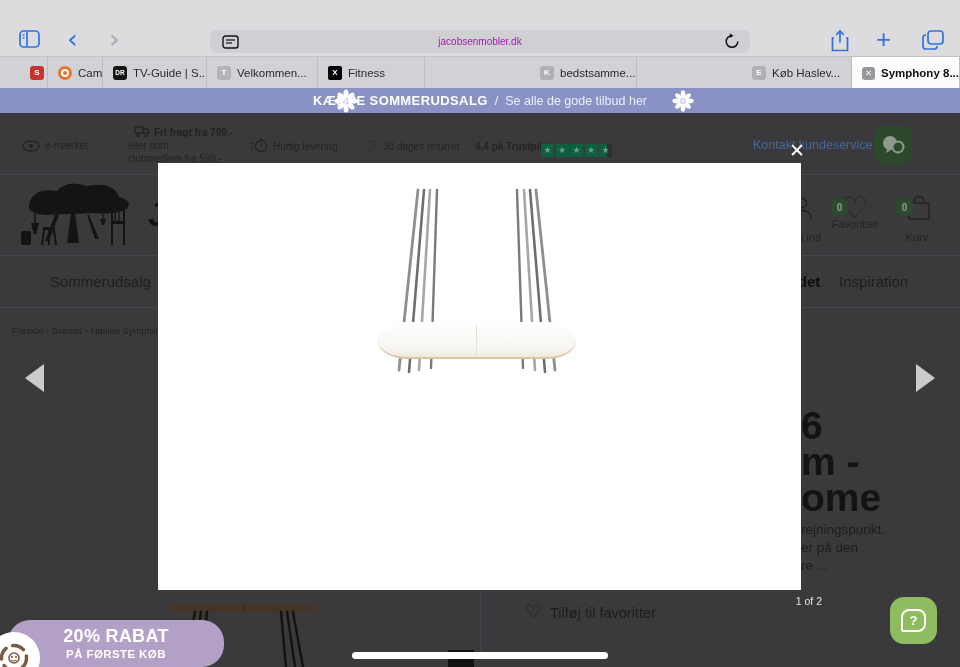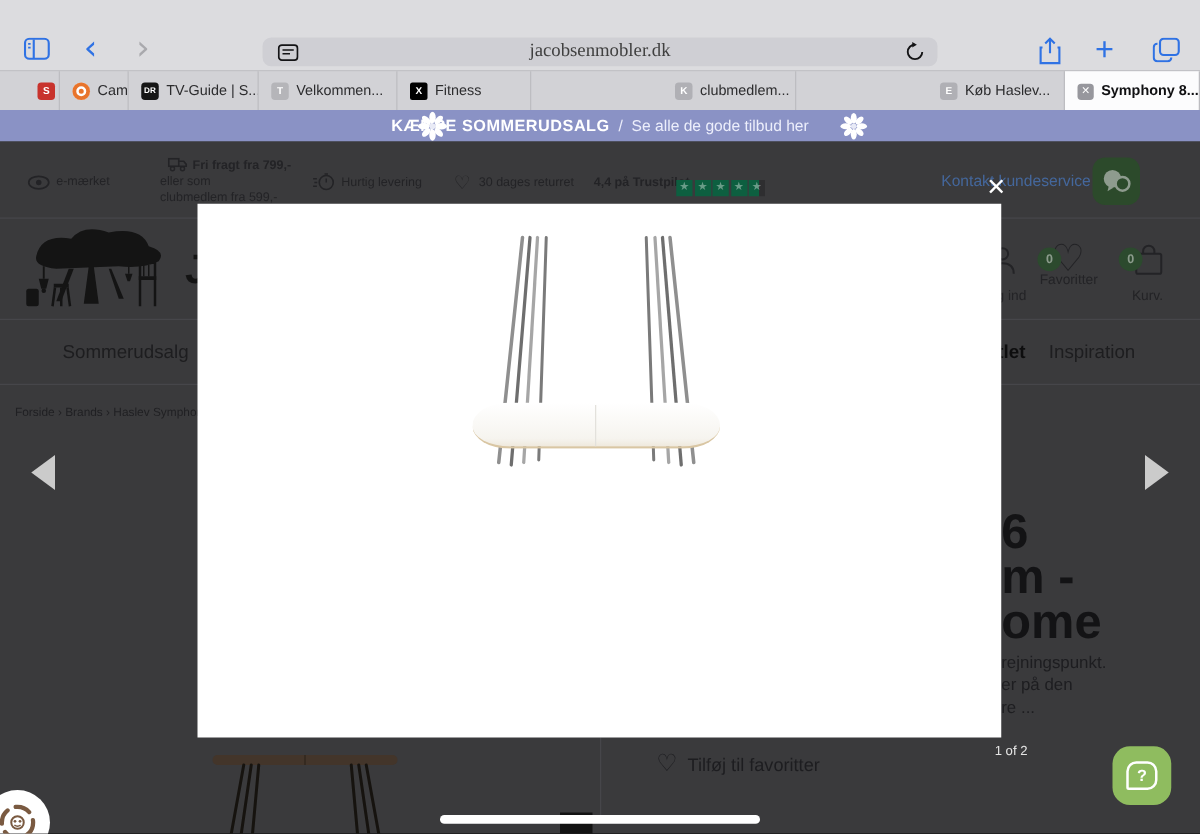--- a/index.html
+++ b/index.html
@@ -9,21 +9,21 @@
   .abs{position:absolute;}
   .glyph{font-family:"DejaVu Sans","Liberation Sans",sans-serif;}
 
   
   #topchrome{left:0;top:0;width:960px;height:56px;background:#dcdcdf;z-index:40;}
   #statusbar{left:0;top:0;width:960px;height:26px;font-size:12.5px;color:#1b1b1d;font-weight:700;}
   #mt-dots{left:462px;top:2px;color:#85858a;font-size:12px;letter-spacing:2px;font-weight:400;}
   .blue{color:#2f72e4;}
   .toolbtn{font-size:24px;line-height:22px;}
   #urlpill{left:210px;top:30px;width:540px;height:23px;background:#cfcfd4;border-radius:7px;z-index:41;
-    display:flex;align-items:center;justify-content:center;font-size:15px;color:#404040;font-family:Liberation Serif, serif;}
+    display:flex;align-items:center;justify-content:center;font-size:10px;color:#a21caf;}
   
   #tabbar{left:0;top:56px;width:960px;height:32px;background:#d2d2d6;z-index:40;border-top:1px solid #c2c2c6;}
   .tab{position:absolute;top:0;height:32px;display:flex;align-items:center;gap:6px;
     padding-left:10px;border-right:1px solid #bdbdc1;overflow:hidden;}
   .tab-title{font-size:11.5px;color:#2c2c2e;white-space:nowrap;overflow:hidden;}
   .tab.active{background:#fcfcfd;}
   .tab.active .tab-title{color:#101012;}
   .favicon{flex:0 0 14px;width:14px;height:14px;border-radius:3px;display:flex;align-items:center;
     justify-content:center;font-size:8px;font-weight:700;line-height:1;}
   .fav-circle{border-radius:50%;}
@@ -139,21 +139,21 @@
     <div class="tab" style="left:207px;width:111px;">
       <span class="favicon" style="background:#b5b5b9;color:#fff;">T</span>
       <span class="tab-title">Velkommen...</span>
     </div>
     <div class="tab" style="left:318px;width:107px;">
       <span class="favicon" style="background:#000;color:#fff;border-radius:2px;">X</span>
       <span class="tab-title">Fitness</span>
     </div>
     <div class="tab" style="left:530px;width:107px;">
       <span class="favicon" style="background:#b0b0b5;color:#fff;">K</span>
-      <span class="tab-title">clubmedlem...</span>
+      <span class="tab-title">bedstsamme...</span>
     </div>
     <div class="tab" style="left:742px;width:110px;">
       <span class="favicon" style="background:#b0b0b5;color:#fff;">E</span>
       <span class="tab-title">Køb Haslev...</span>
     </div>
     <div class="tab active" style="left:852px;width:108px;">
       <span class="tab-close glyph">✕</span>
       <span class="tab-title" style="font-weight:700;">Symphony 8...</span>
     </div>
   </div>
@@ -355,20 +355,24 @@
         <path d="M20 1 L20 29 L1 15 Z" fill="#cbcbcb"></path>
       </svg>
   </span>
   <span class="abs lb-arrow" style="left:915px;top:363px;">
     <svg width="21" height="30" viewBox="0 0 21 30">
         <path d="M1 1 L1 29 L20 15 Z" fill="#cbcbcb"></path>
       </svg>
   </span>
   <span class="abs" id="lb-counter">1 of 2</span>
 
+  <div class="abs" id="promo">
+    <div class="p1">20% RABAT</div>
+    <div class="p2">PÅ FØRSTE KØB</div>
+  </div>
   <div class="abs" id="promo-logo">
     <svg width="34" height="34" viewBox="0 0 34 34">
       <circle cx="17" cy="17" r="12.5" fill="none" stroke="#7a5a41" stroke-width="3.4" stroke-dasharray="12 7" stroke-linecap="round"></circle>
       <circle cx="17" cy="17" r="5" fill="none" stroke="#7a5a41" stroke-width="1.6"></circle>
       <circle cx="15" cy="16" r="1.1" fill="#7a5a41"></circle>
         <circle cx="19" cy="16" r="1.1" fill="#7a5a41"></circle>
       <path d="M14.5 19 Q17 21 19.5 19" fill="none" stroke="#7a5a41" stroke-width="1.2"></path>
     </svg>
   </div>
   <div class="abs" id="chatbtn">

